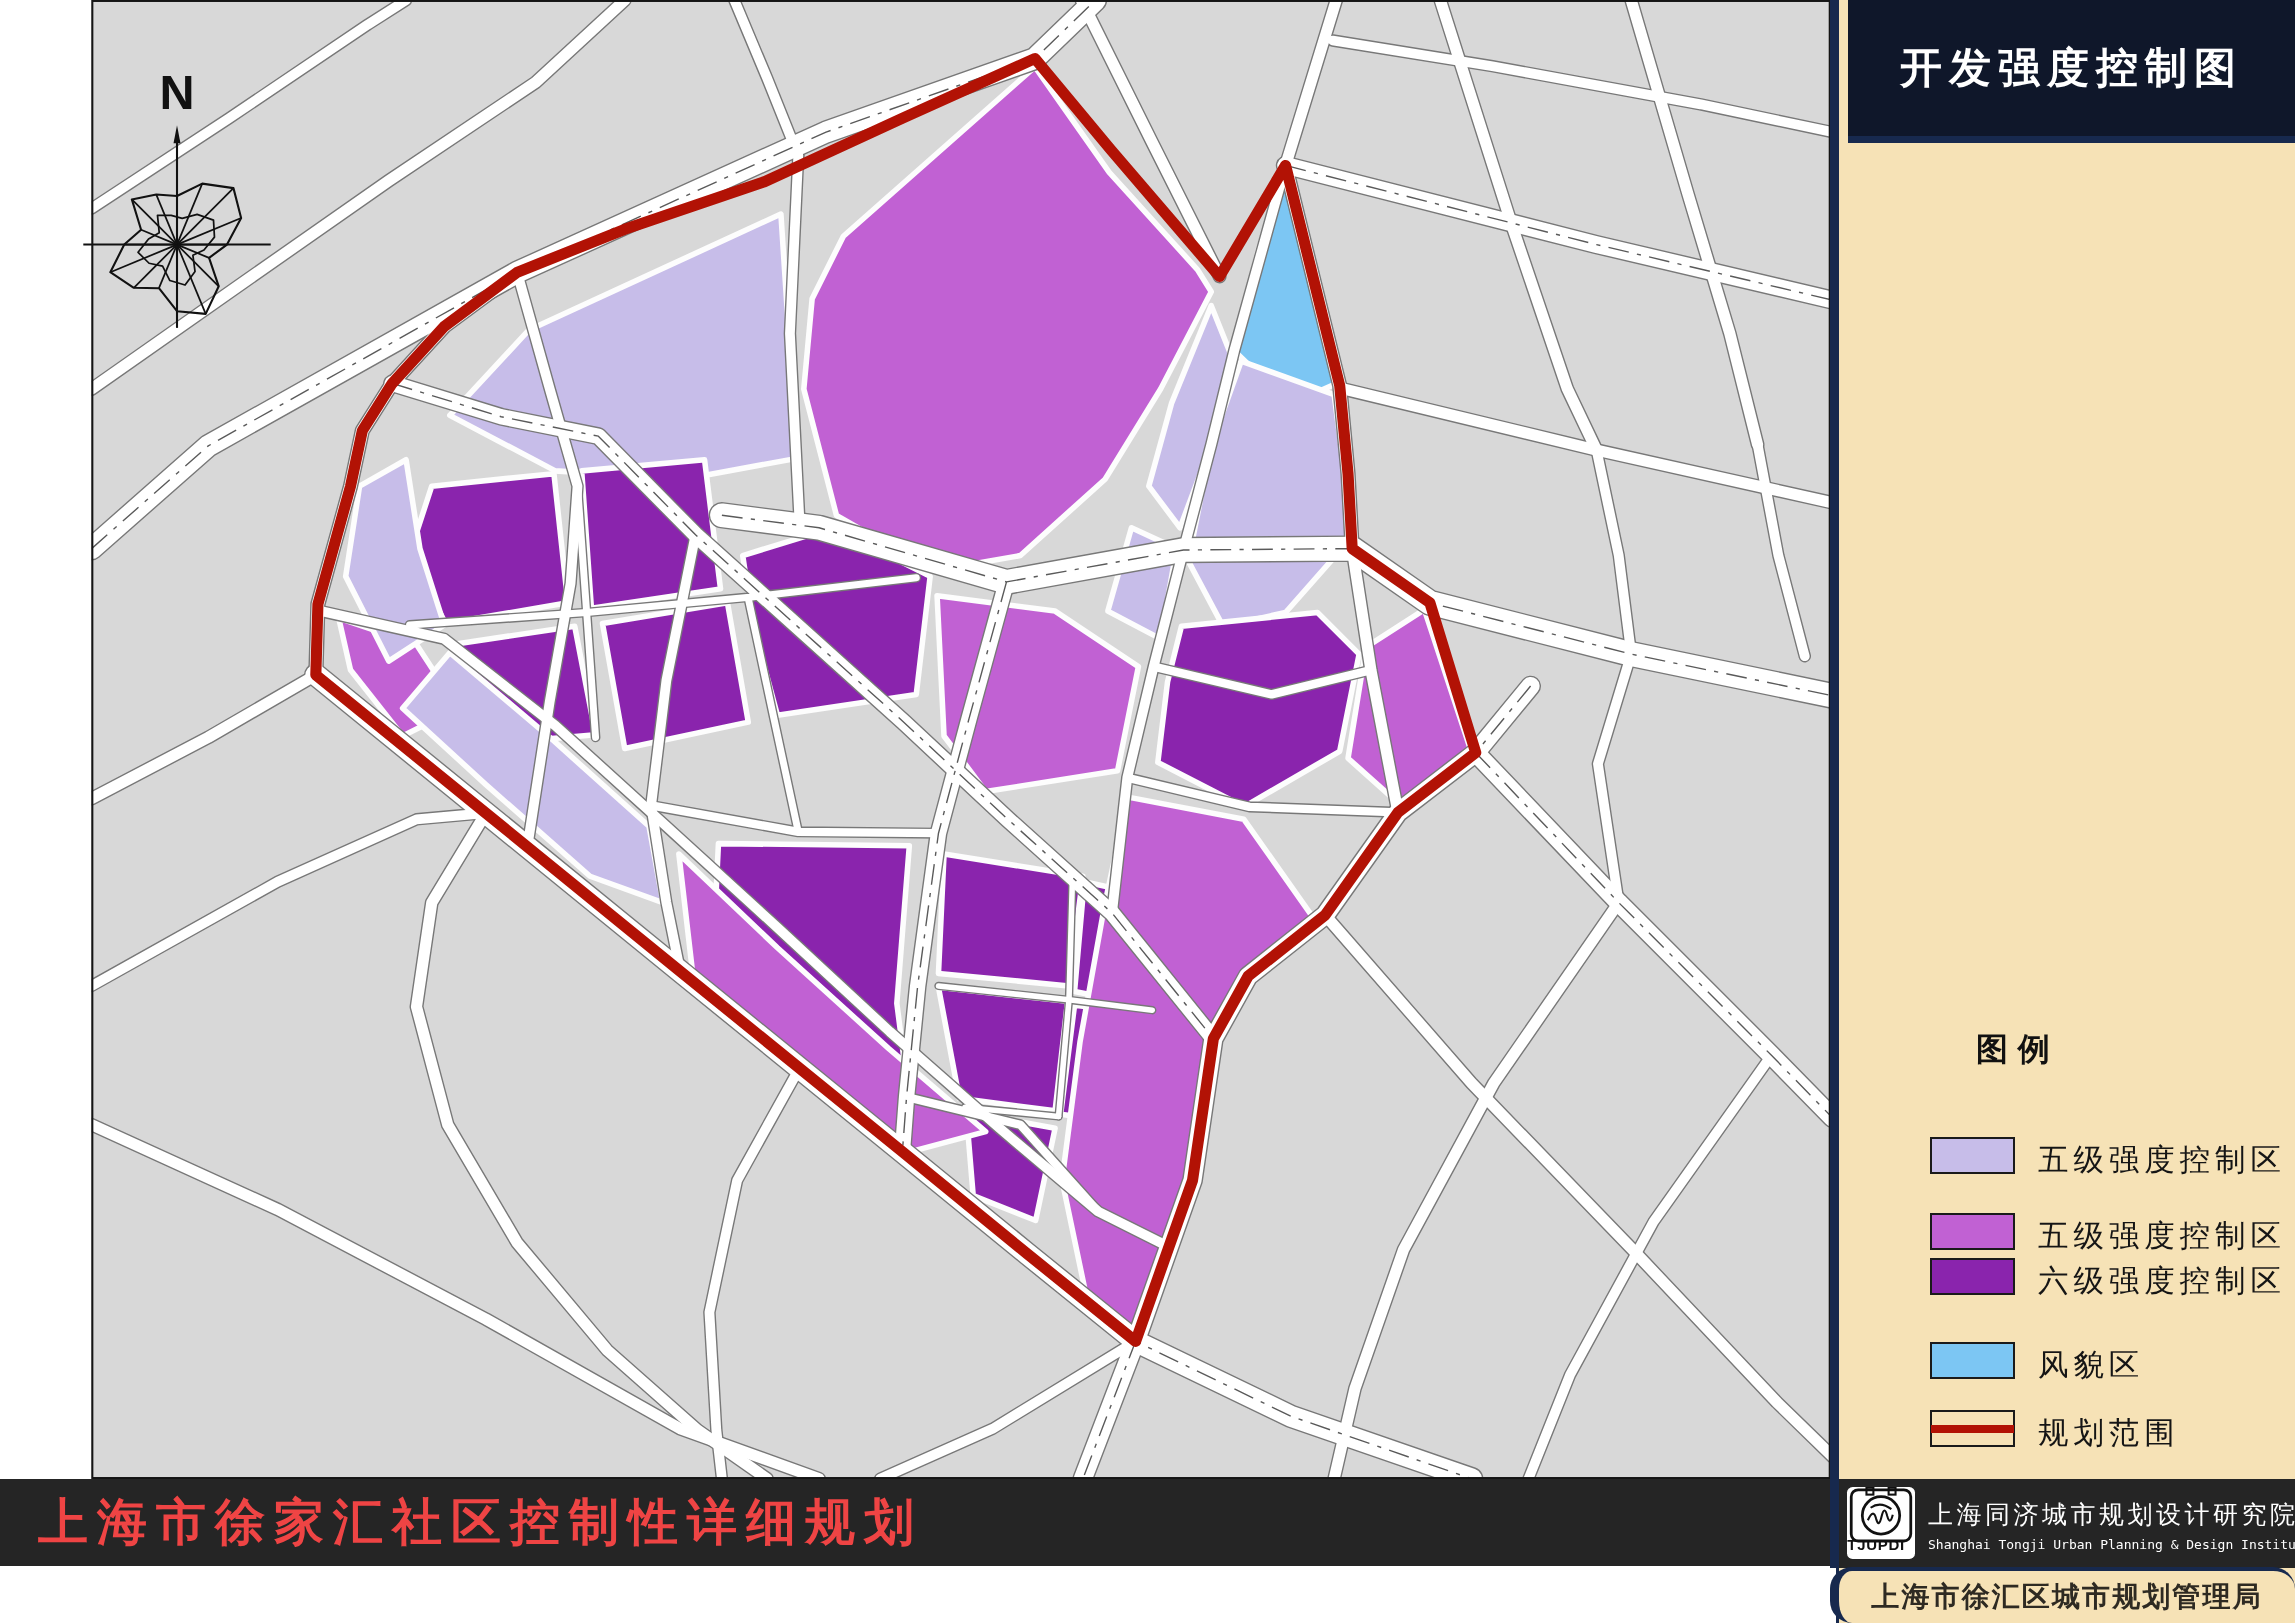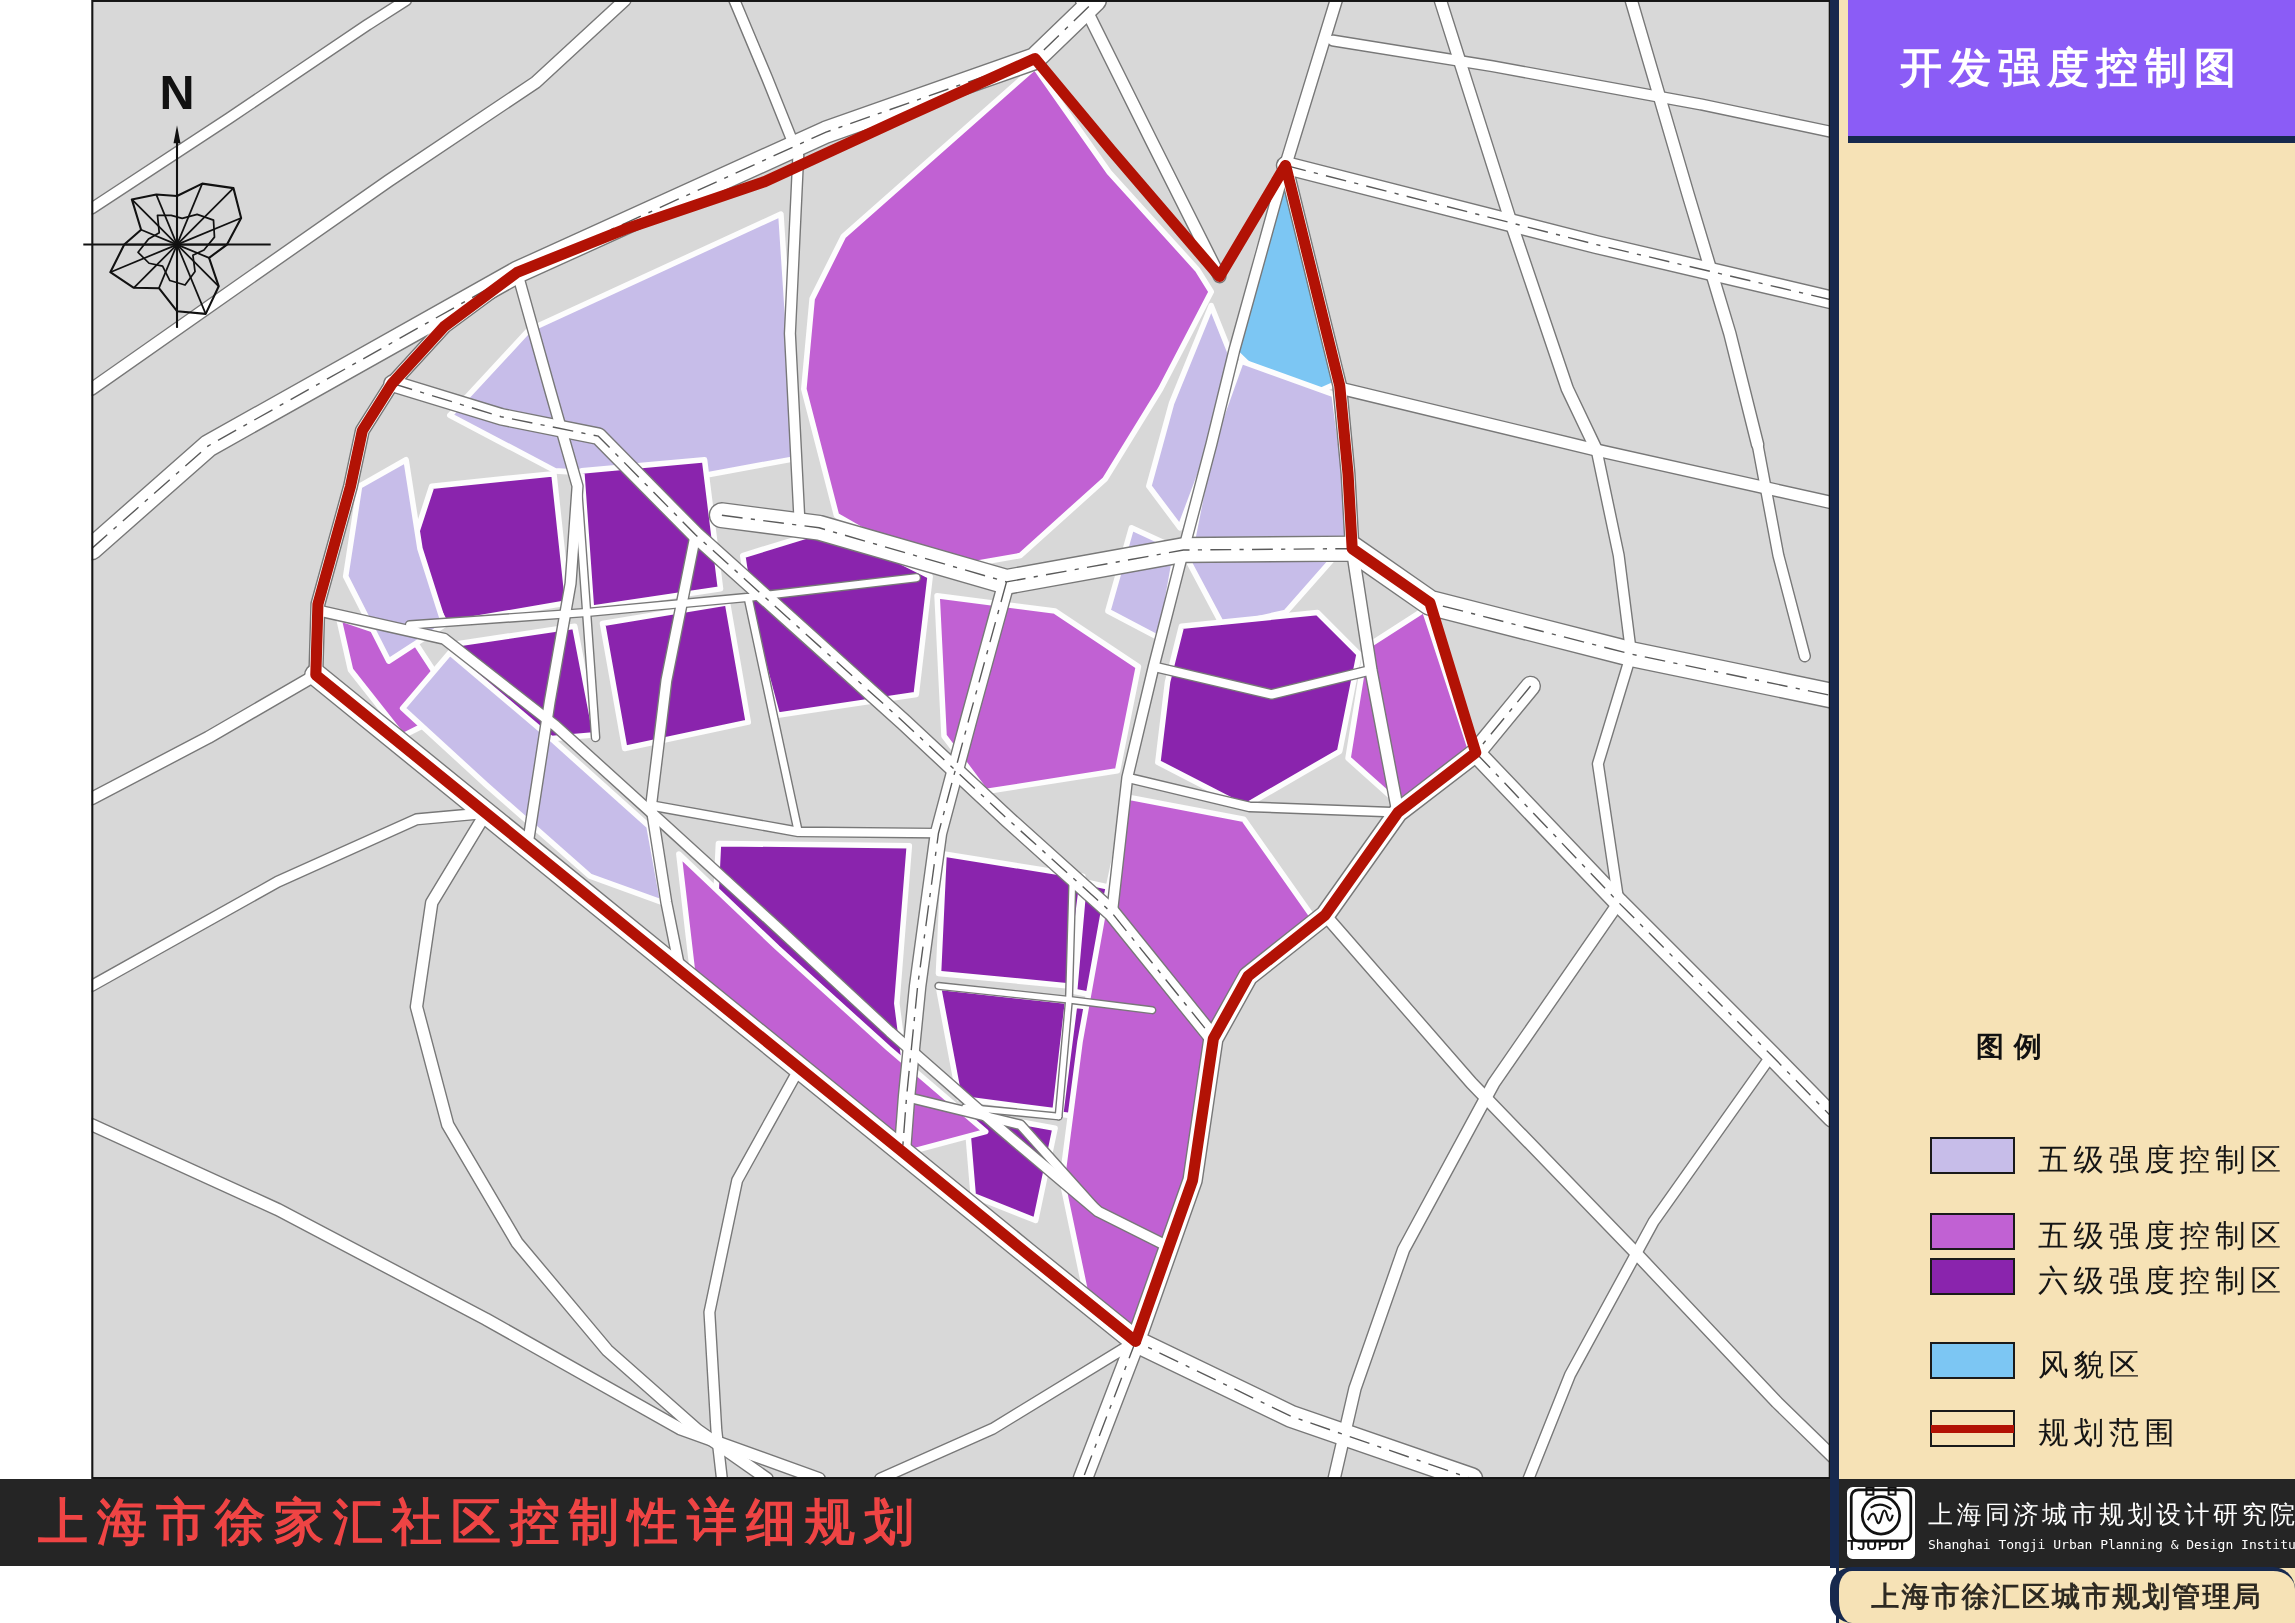--- a/index.html
+++ b/index.html
@@ -3,24 +3,24 @@
 <meta charset="utf-8">
 <style>
   html,body{margin:0;padding:0;background:#ffffff;}
   body{width:2295px;height:1624px;position:relative;font-family:"Liberation Sans",sans-serif;overflow:hidden;}
   .abs{position:absolute;}
   
   #map-wrap{left:0;top:0;width:1836px;height:1479px;background:#ffffff;}
   #map-svg{position:absolute;left:0;top:0;}
   
   #sidebar{left:1830px;top:0;width:465px;height:1624px;background:#f6e2b6;border-left:9px solid #17294e;box-sizing:border-box;}
-  #title-box{position:absolute;left:9px;top:0;right:0;height:136px;background:#8b5cf6;border-bottom:7.6px solid #17294e;box-sizing:content-box;display:flex;align-items:center;justify-content:center;}
+  #title-box{position:absolute;left:9px;top:0;right:0;height:136px;background:#0f172a;border-bottom:7.6px solid #17294e;box-sizing:content-box;display:flex;align-items:center;justify-content:center;}
   #title-box .t{color:#ffffff;font-size:42px;font-weight:bold;letter-spacing:7px;}
   #legend{position:absolute;left:9px;right:0;top:1000px;height:472px;}
-  #legend .hd{position:absolute;left:128px;top:28px;font-size:28px;font-weight:600;letter-spacing:9.7px;color:#111;}
+  #legend .hd{position:absolute;left:128px;top:28px;font-size:32px;font-weight:600;letter-spacing:9.7px;color:#111;}
   .lg-item{position:absolute;left:82px;height:39px;width:361px;}
   .lg-sw{position:absolute;left:0;top:0;width:85px;height:37px;border:2.1px solid #1a1a1a;box-sizing:border-box;background:#f6e2b6;}
   .lg-sw .bar{position:absolute;left:-0.7px;right:-0.7px;top:13px;height:8.3px;}
   .lg-lb{position:absolute;left:108px;top:2.8px;font-size:30.5px;letter-spacing:4.9px;color:#151515;white-space:nowrap;}
   
   #footer-bar{left:0;top:1479px;width:1836px;height:87px;background:#252525;display:flex;align-items:center;}
   #footer-bar .t{color:#ef4444;font-size:50px;font-weight:bold;letter-spacing:9px;padding-left:38px;white-space:nowrap;}
   #footer-white{left:0;top:1566px;width:1836px;height:58px;background:#ffffff;}
   #credit-box{left:1830px;top:1479px;width:465px;height:89px;background:#252525;border-left:9px solid #17294e;box-sizing:border-box;}
   #logo{position:absolute;left:8.3px;top:8.3px;width:68px;height:72px;background:#ffffff;border-radius:5.6px;}

